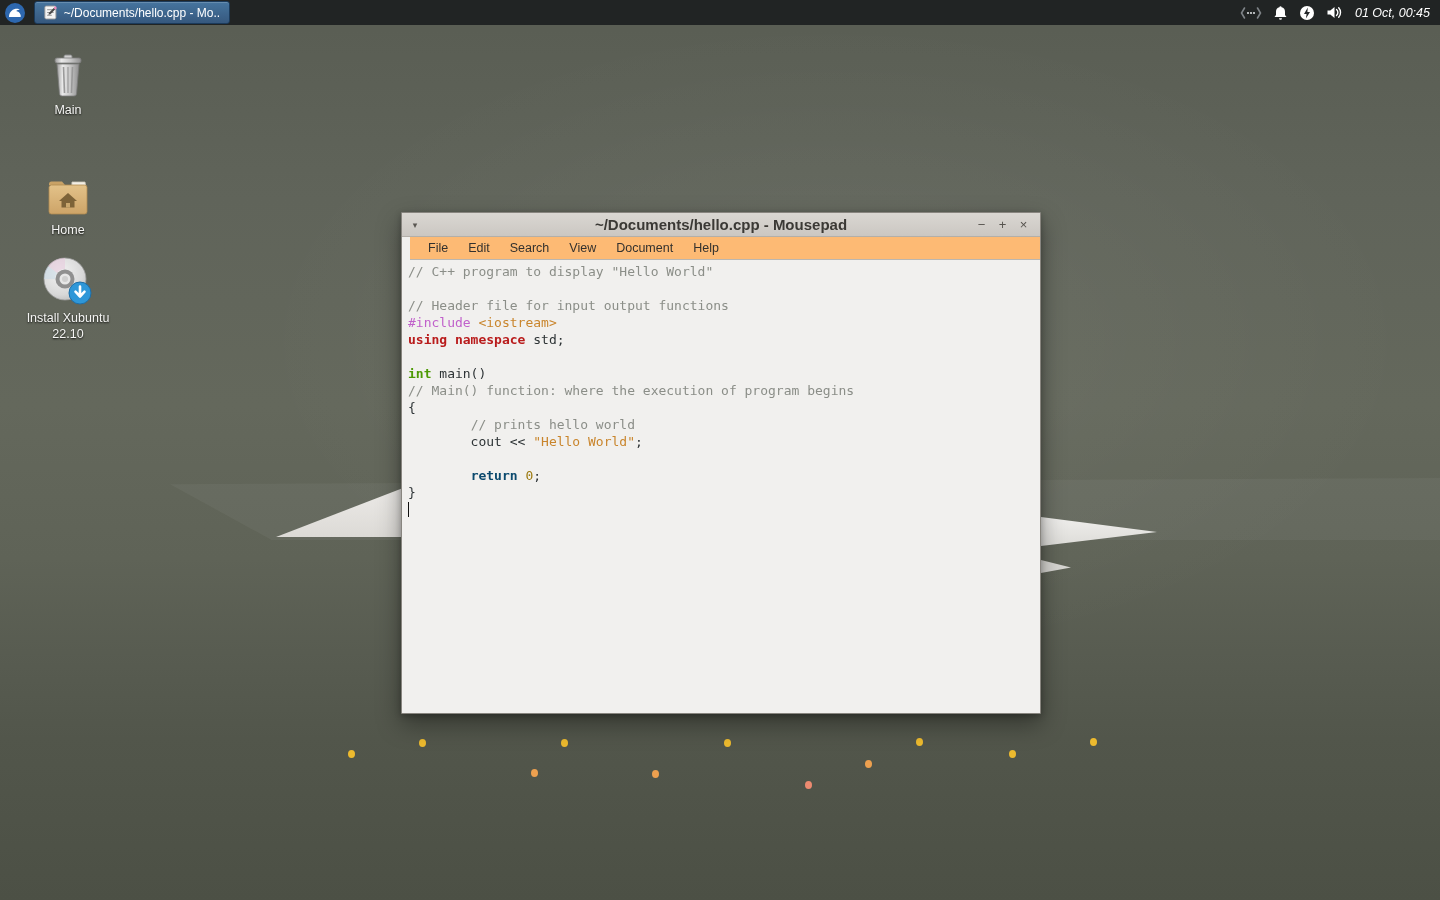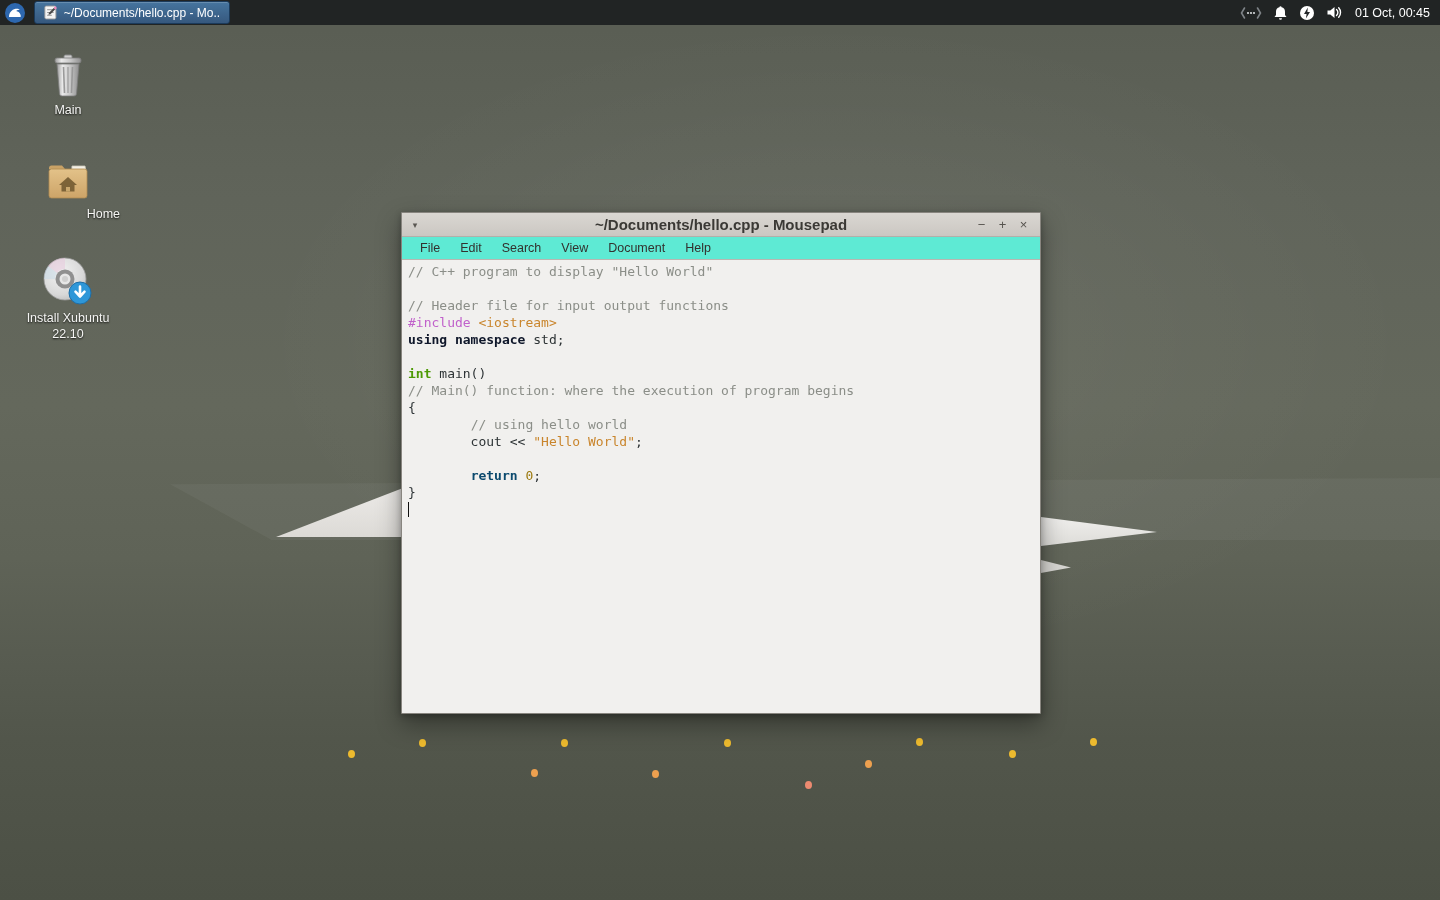--- a/index.html
+++ b/index.html
@@ -29,46 +29,46 @@
 
   
   #panel { position:absolute; left:0; top:0; width:1440px; height:25px;
     background:#212424; display:flex; align-items:center; z-index:50; }
   #logo-btn { width:30px; height:25px; display:flex; align-items:center; justify-content:center; }
   #task-btn { margin-left:4px; height:23px; width:196px; display:flex; align-items:center;
     padding:0 8px; gap:6px; border-radius:3px; border:1px solid #1b3b5c;
     background:linear-gradient(180deg,#46759f 0%, #36587e 100%);
     box-shadow:inset 0 1px 0 rgba(255,255,255,.18); }
   #task-btn span { color:#fff; font-size:12px; white-space:nowrap; overflow:hidden; }
-  #tray { margin-left:auto; display:flex; align-items:center; gap:11px; padding-right:10px; }
+  #tray { margin-left:auto; display:flex; align-items:center; gap:11px; padding-right:10px;font-style:italic; }
   #clock { color:#fff; font-size:12.5px; white-space:nowrap; }
 
   
   .desk-icon { position:absolute; width:104px; text-align:center; }
   .desk-icon .ic { display:flex; justify-content:center; }
   .desk-icon .lbl { margin-top:5px; font-size:12.5px; color:#f5f5f3; line-height:1.25;
     text-shadow:0 1px 2px rgba(0,0,0,.85); }
   #icon-trash { left:16px; top:52px; }
-  #icon-home  { left:16px; top:160px;text-align:right; }
+  #icon-home  { left:16px; top:176px; }
   #icon-install { left:16px; top:256px; }
 
   
   #mousepad { position:absolute; left:401px; top:212px; width:640px; height:502px;
     border:1px solid #88857f; border-radius:1px; background:#f1f0ee;
     box-shadow:0 10px 24px rgba(0,0,0,.38), 0 2px 6px rgba(0,0,0,.25); z-index:20;
     display:flex; flex-direction:column; }
   #titlebar { height:24px; background:linear-gradient(180deg,#dad7d2 0%, #cbc7c2 100%);
     border-bottom:1px solid #b3afa9; display:flex; align-items:center; position:relative; }
   #win-menu-arrow { width:26px; text-align:center; color:#5a5752; font-size:9px; }
   #win-title { position:absolute; left:0; right:0; text-align:center; pointer-events:none;
     font-size:15px; font-weight:bold; color:#3b3935; }
   .win-ctl { width:21px; text-align:center; color:#56534e; font-size:13px; line-height:24px; }
   #win-controls { margin-left:auto; display:flex; padding-right:6px; z-index:2; }
-  #menubar { height:23px; background:#5eead4; border-bottom:1px solid #bab6b0;
-    display:flex; align-items:center; padding-left:8px; }
+  #menubar { height:23px; background:#fdba74; border-bottom:1px solid #bab6b0;
+    display:flex; align-items:center; padding-left:8px;margin-left:8px; }
   .menu-item { padding:3px 10px; font-size:12.5px; color:#33312e; }
   #editor { flex:1; background:#f1f0ee; padding:3px 0 0 6px; overflow:hidden; cursor:text; }
   .code-line { font-family:"DejaVu Sans Mono", monospace; font-size:13px; line-height:17px;
     white-space:pre; min-height:17px; }
   .tok-b { font-weight:bold; }
   .caret { display:inline-block; width:1px; height:15px; background:#101010;
     vertical-align:text-bottom; }
 
   svg { display:block; }
 </style>
@@ -223,25 +223,25 @@
       <span class="menu-item">Search</span>
       <span class="menu-item">View</span>
       <span class="menu-item">Document</span>
       <span class="menu-item">Help</span>
     </div>
   <div id="editor">
       <div class="code-line"><span style="color: rgb(139, 142, 136);">// C++ program to display "Hello World"</span></div>
       <div class="code-line"></div>
       <div class="code-line"><span style="color: rgb(139, 142, 136);">// Header file for input output functions</span></div>
       <div class="code-line"><span style="color: rgb(192, 97, 203); margin-top: 29px;">#include</span><span style="color: rgb(46, 52, 54);"> </span><span style="color: rgb(201, 133, 44);">&lt;iostream&gt;</span></div>
-      <div class="code-line"><span class="tok-b" style="color: #0f172a;">using namespace</span><span style="color: rgb(46, 52, 54);"> std;</span></div>
+      <div class="code-line"><span class="tok-b" style="color: #b91c1c;">using namespace</span><span style="color: rgb(46, 52, 54);"> std;</span></div>
       <div class="code-line"></div>
       <div class="code-line"><span class="tok-b" style="color: rgb(78, 154, 6);">int</span><span style="color: rgb(46, 52, 54);"> main()</span></div>
       <div class="code-line"><span style="color: rgb(139, 142, 136);">// Main() function: where the execution of program begins</span></div>
       <div class="code-line"><span style="color: rgb(46, 52, 54);">{</span></div>
-      <div class="code-line"><span style="color: rgb(46, 52, 54);">        </span><span style="color: rgb(139, 142, 136);">// using hello world</span></div>
+      <div class="code-line"><span style="color: rgb(46, 52, 54);">        </span><span style="color: rgb(139, 142, 136);">// prints hello world</span></div>
       <div class="code-line"><span style="color: rgb(46, 52, 54);">        cout &lt;&lt; </span><span style="color: rgb(201, 133, 44);">"Hello World"</span><span style="color: rgb(46, 52, 54);">;</span></div>
       <div class="code-line"></div>
       <div class="code-line"><span style="color: rgb(46, 52, 54);">        </span><span class="tok-b" style="color: #0c4a6e;">return</span><span style="color: rgb(46, 52, 54);"> </span><span style="color: rgb(156, 122, 16);">0</span><span style="color: rgb(46, 52, 54);">;</span></div>
       <div class="code-line"><span style="color: rgb(46, 52, 54);">}</span></div>
       <div class="code-line"><span class="caret"></span></div>
     </div>
 </div>
 
 </body></html>

